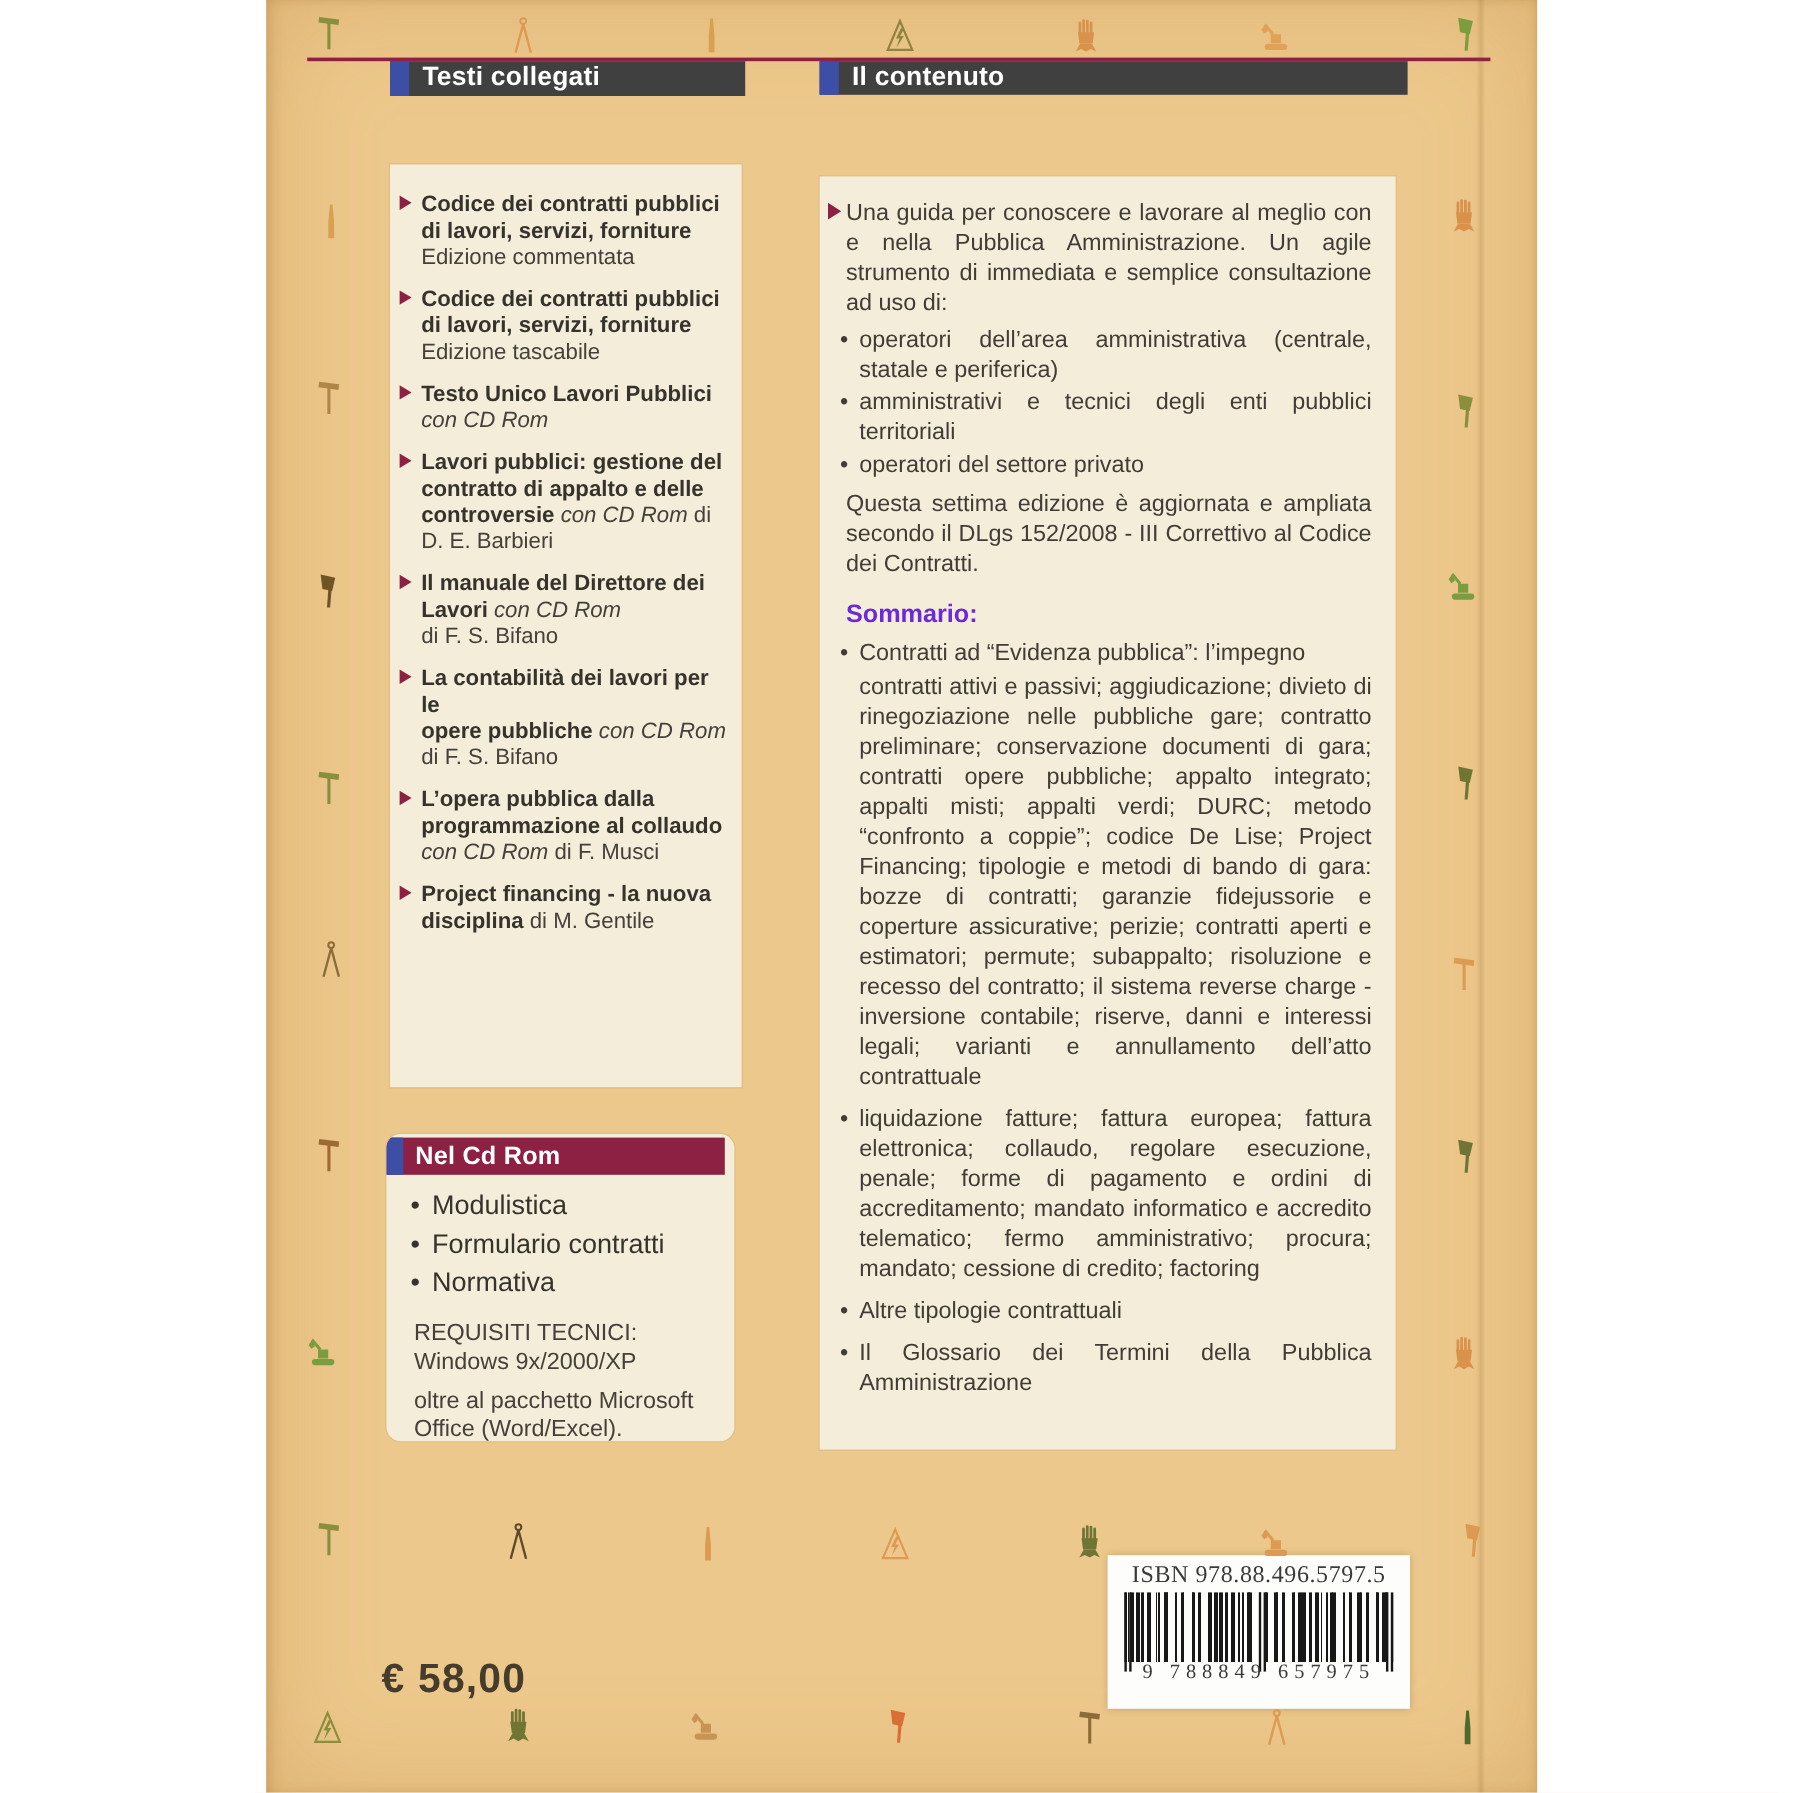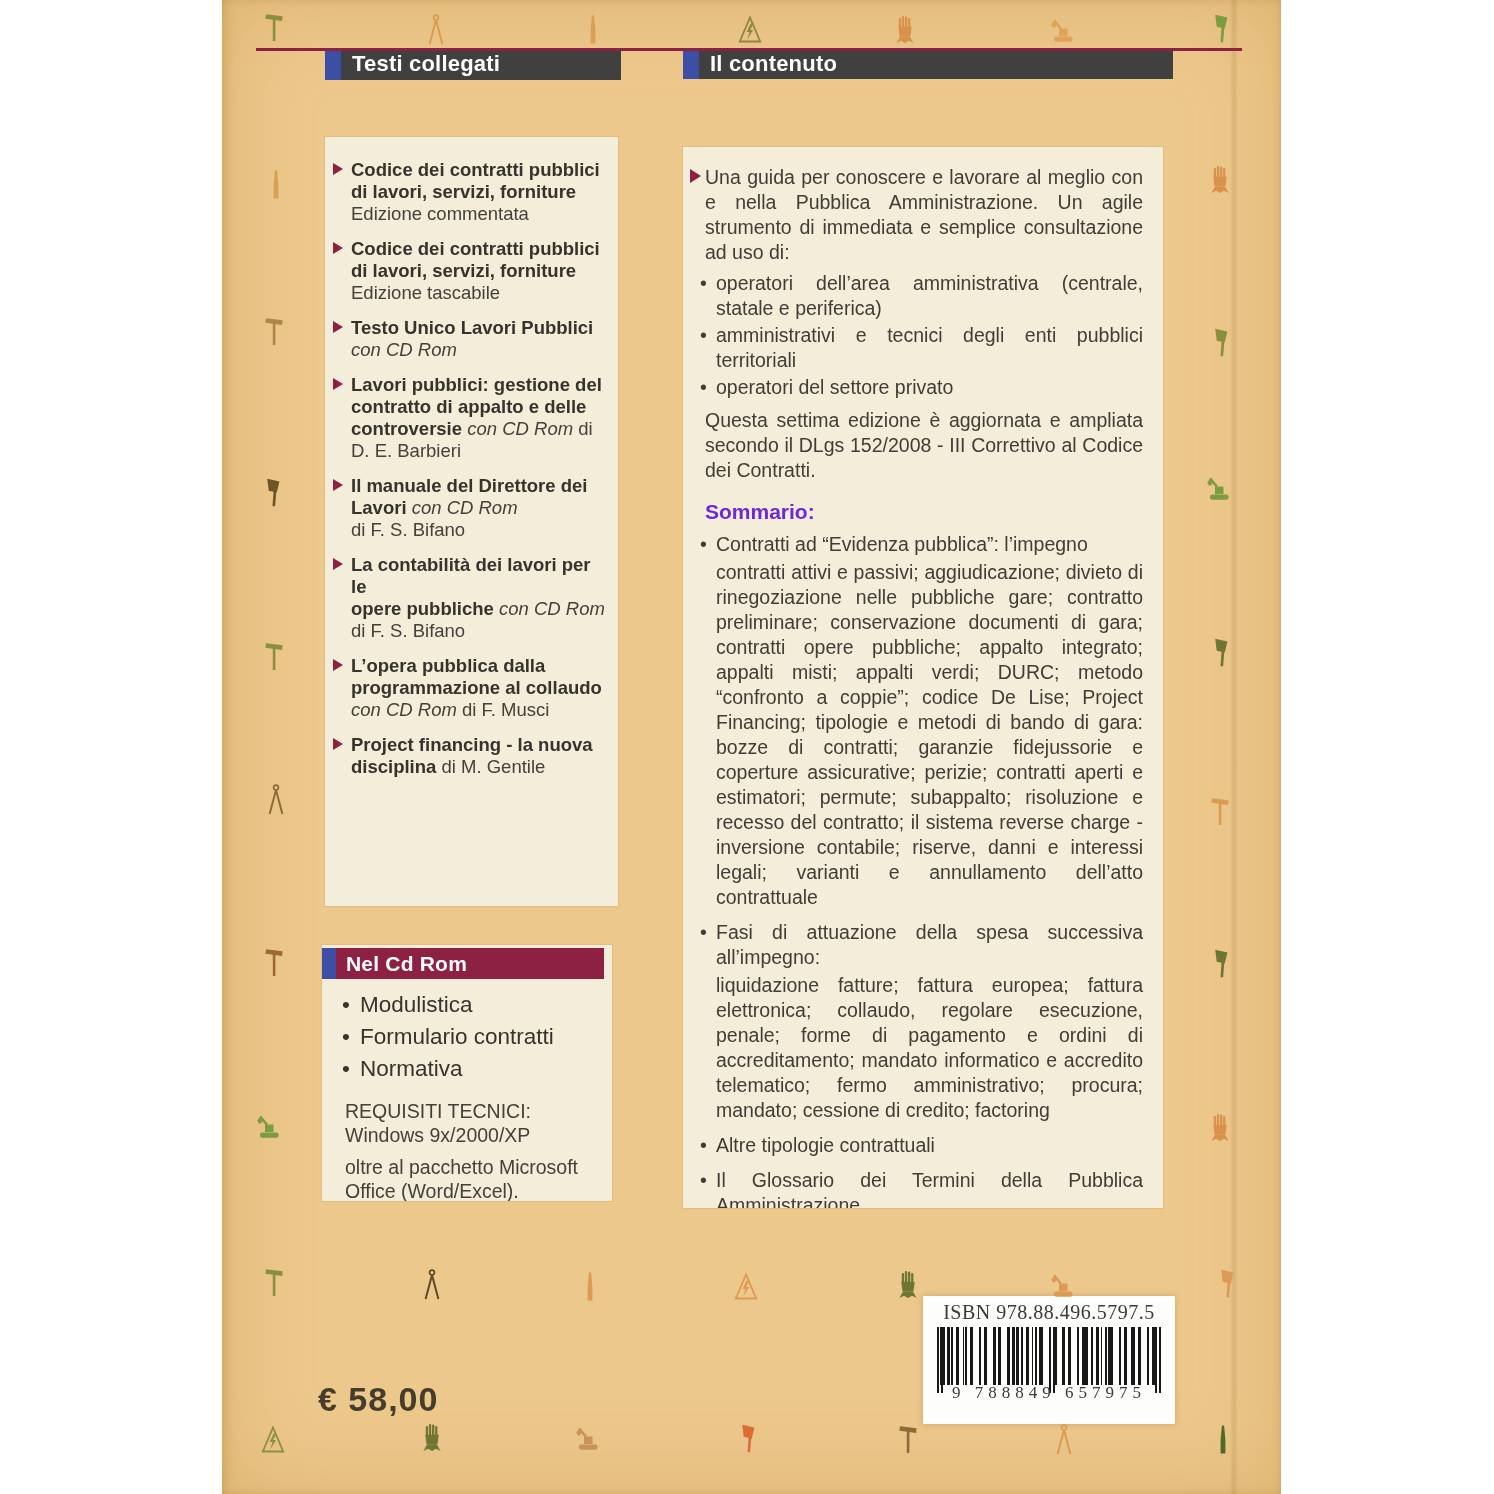--- a/index.html
+++ b/index.html
@@ -16,21 +16,21 @@
 
   .hbar{position:absolute;display:flex;align-items:flex-start;background:#404040;}
   .hbar-testi{left:103px;top:51px;width:296px;height:29px;}
   .hbar-contenuto{left:461px;top:51px;width:490px;height:28px;}
   .bluechip{position:absolute;left:0;top:0;bottom:0;width:16px;background:#3d4fa5;}
   .hbar-label{color:#ffffff;font-weight:bold;font-size:22px;margin-left:27px;letter-spacing:.2px;}
 
   .panel{position:absolute;background:#f3edda;box-shadow:0 0 0 1px rgba(150,110,50,.12);}
   .panel-testi{left:103px;top:137px;width:293px;height:769px;padding:22px 8px 0 8px;box-sizing:border-box;overflow:hidden;}
   .panel-contenuto{left:461px;top:147px;width:480px;height:1061px;padding:18px 20px 0 7px;box-sizing:border-box;overflow:hidden;}
-  .panel-cdrom{left:100px;top:945px;width:290px;height:256px;box-sizing:border-box;overflow:hidden;}
+  .panel-cdrom{left:100px;top:945px;width:290px;height:256px;box-sizing:border-box;overflow:hidden;border-radius:12px;}
 
   
   .t-item{position:relative;padding-left:18px;margin-bottom:13px;font-size:18.5px;line-height:22px;color:#45413a;}
   .t-tri{position:absolute;left:0;top:4px;width:0;height:0;border-left:10px solid #8d2144;border-top:6px solid transparent;border-bottom:6px solid transparent;}
   .seg-b{font-weight:bold;color:#36332d;}
   .seg-i{font-style:italic;}
   .seg-n{}
 
   
   .panel-contenuto{font-size:19.5px;line-height:25px;color:#413d36;}
@@ -164,21 +164,20 @@
       <p class="just edition">Questa settima edizione è aggiornata e ampliata secondo il DLgs 152/2008 - III Correttivo al Codice dei Contratti.</p>
       <p class="som-label">Sommario:</p>
       <div id="sommario-list">
           <div class="som-item">
             <span class="dot">•</span>
             <div class="just">Contratti ad “Evidenza pubblica”: l’impegno</div>
             <p class="som-body just">contratti attivi e passivi; aggiudicazione; divieto di rinegoziazione nelle pubbliche gare; contratto preliminare; conservazione documenti di gara; contratti opere pubbliche; appalto integrato; appalti misti; appalti verdi; DURC; metodo “confronto a coppie”; codice De Lise; Project Financing; tipologie e metodi di bando di gara: bozze di contratti; garanzie fidejussorie e coperture assicurative; perizie; contratti aperti e estimatori; permute; subappalto; risoluzione e recesso del contratto; il sistema reverse charge - inversione contabile; riserve, danni e interessi legali; varianti e annullamento dell’atto contrattuale</p>
           </div>
           <div class="som-item">
             <span class="dot">•</span>
-            <div class="just">Fasi di attuazione della spesa successiva all’impegno:</div>
             <p class="som-body just">liquidazione fatture; fattura europea; fattura elettronica; collaudo, regolare esecuzione, penale; forme di pagamento e ordini di accreditamento; mandato informatico e accredito telematico; fermo amministrativo; procura; mandato; cessione di credito; factoring</p>
           </div>
           <div class="som-item">
             <span class="dot">•</span>
             <div class="just">Altre tipologie contrattuali</div>
           </div>
           <div class="som-item">
             <span class="dot">•</span>
             <div class="just">Il Glossario dei Termini della Pubblica Amministrazione</div>
           </div>

